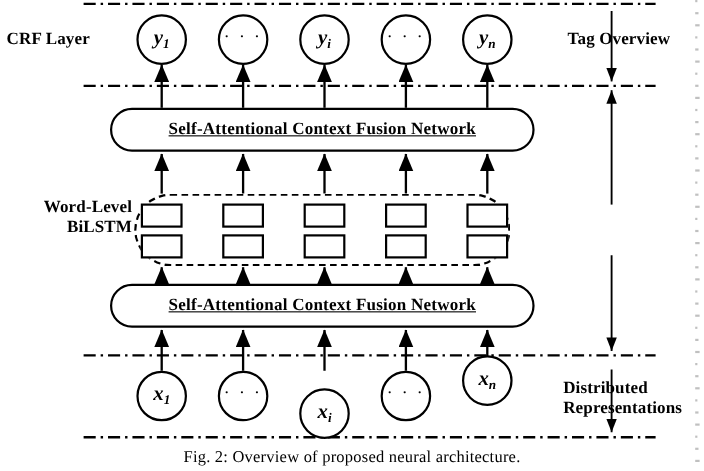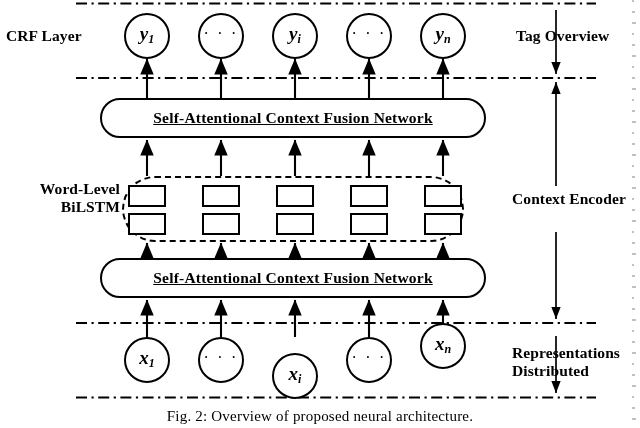--- a/index.html
+++ b/index.html
@@ -143,25 +143,24 @@
 
   <div class="sidelabel lbl-crf">CRF Layer</div>
 
   <div class="sidelabel lbl-bilstm">
     <div>Word-Level</div>
     <div>BiLSTM</div>
   </div>
 
   <div class="sidelabel lbl-tag">Tag Overview</div>
 
-  <div class="sidelabel lbl-ctx">Context Encoder</div>
 
   <div class="sidelabel lbl-dist">
+    <div>Distributed</div>
     <div>Representations</div>
-    <div>Distributed</div>
   </div>
 
   <div class="pill pill-top">
     <span>Self-Attentional Context Fusion Network</span>
   </div>
 
   <div class="pill pill-bot">
     <span>Self-Attentional Context Fusion Network</span>
   </div>
 

